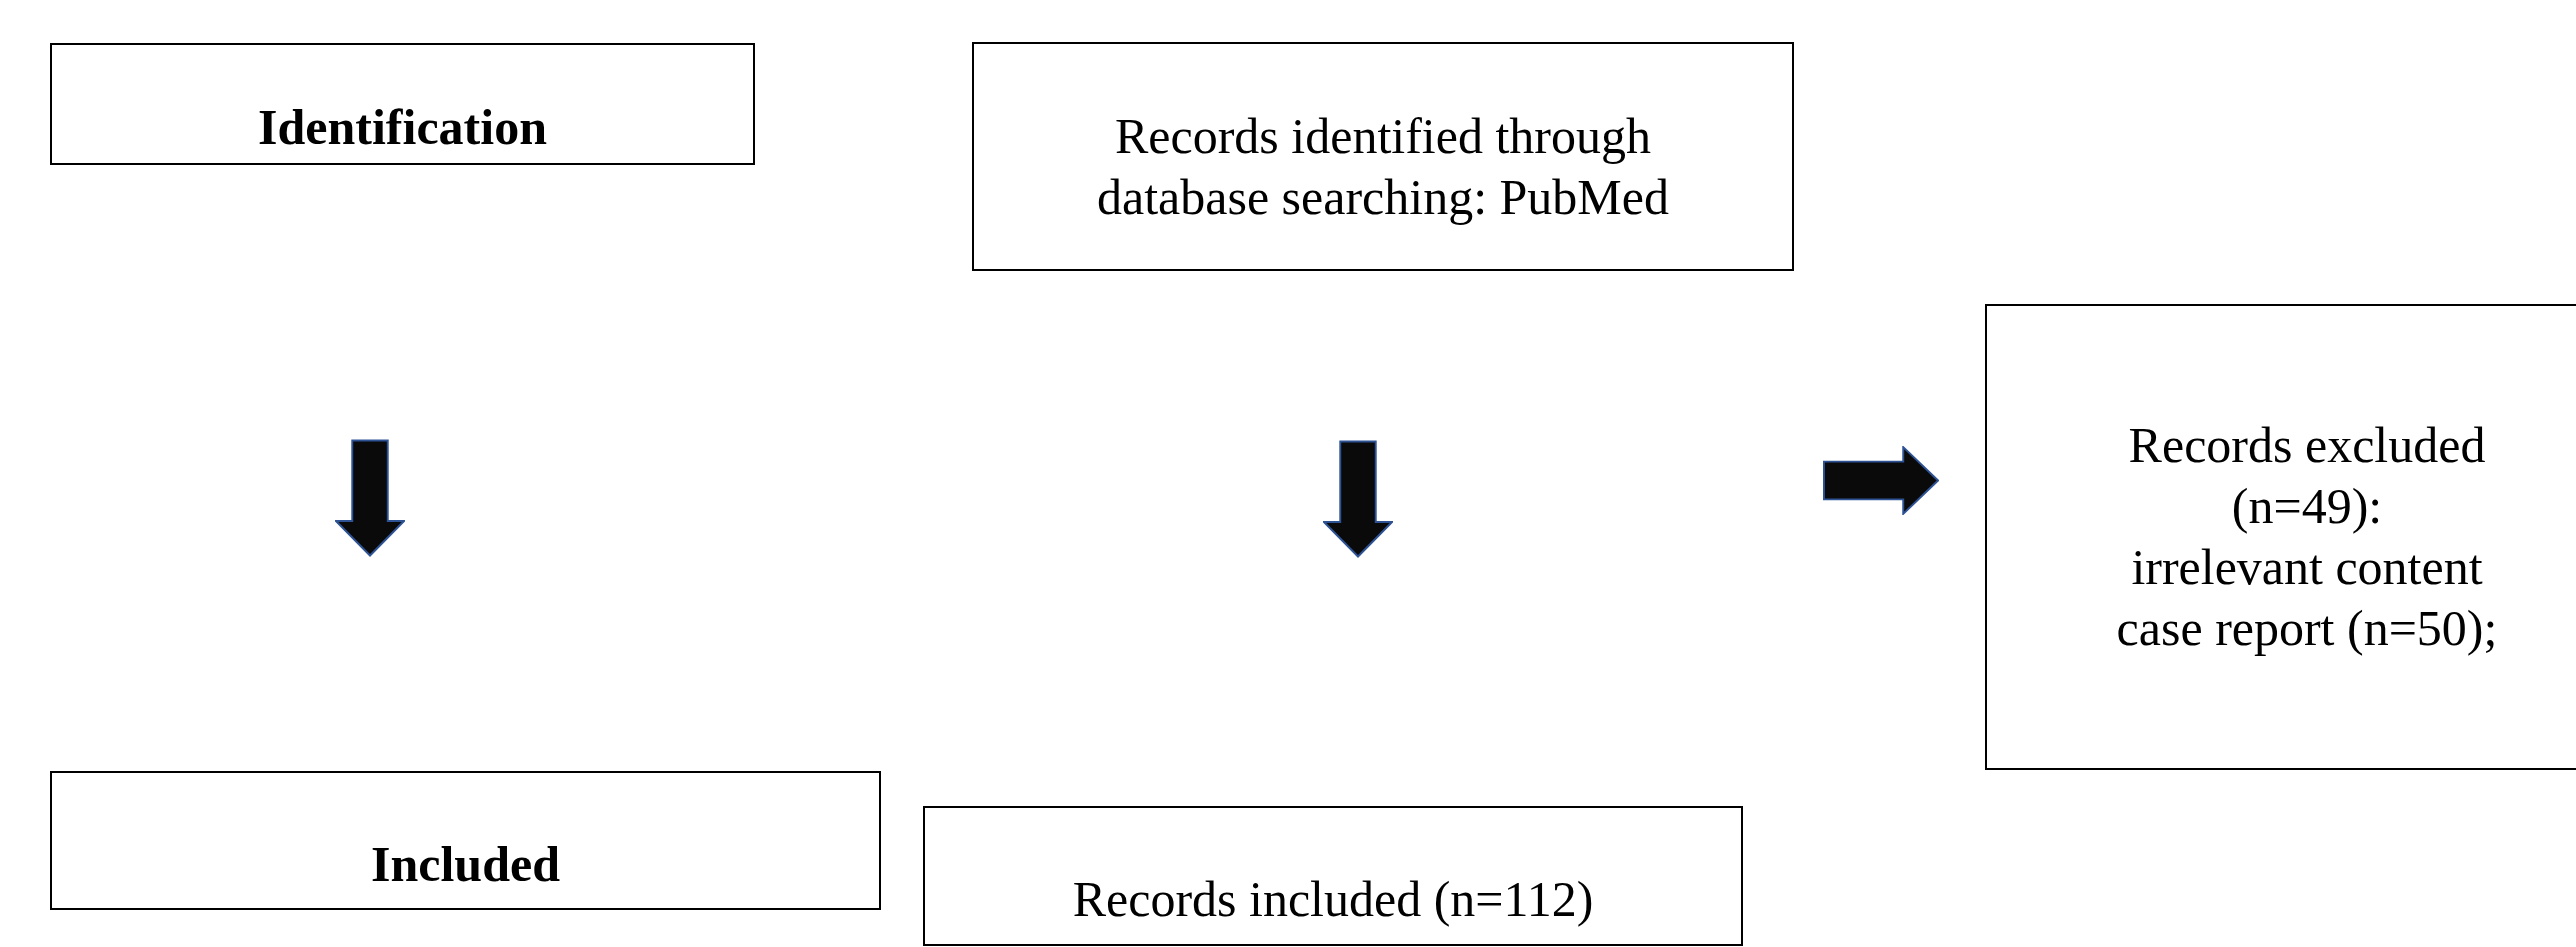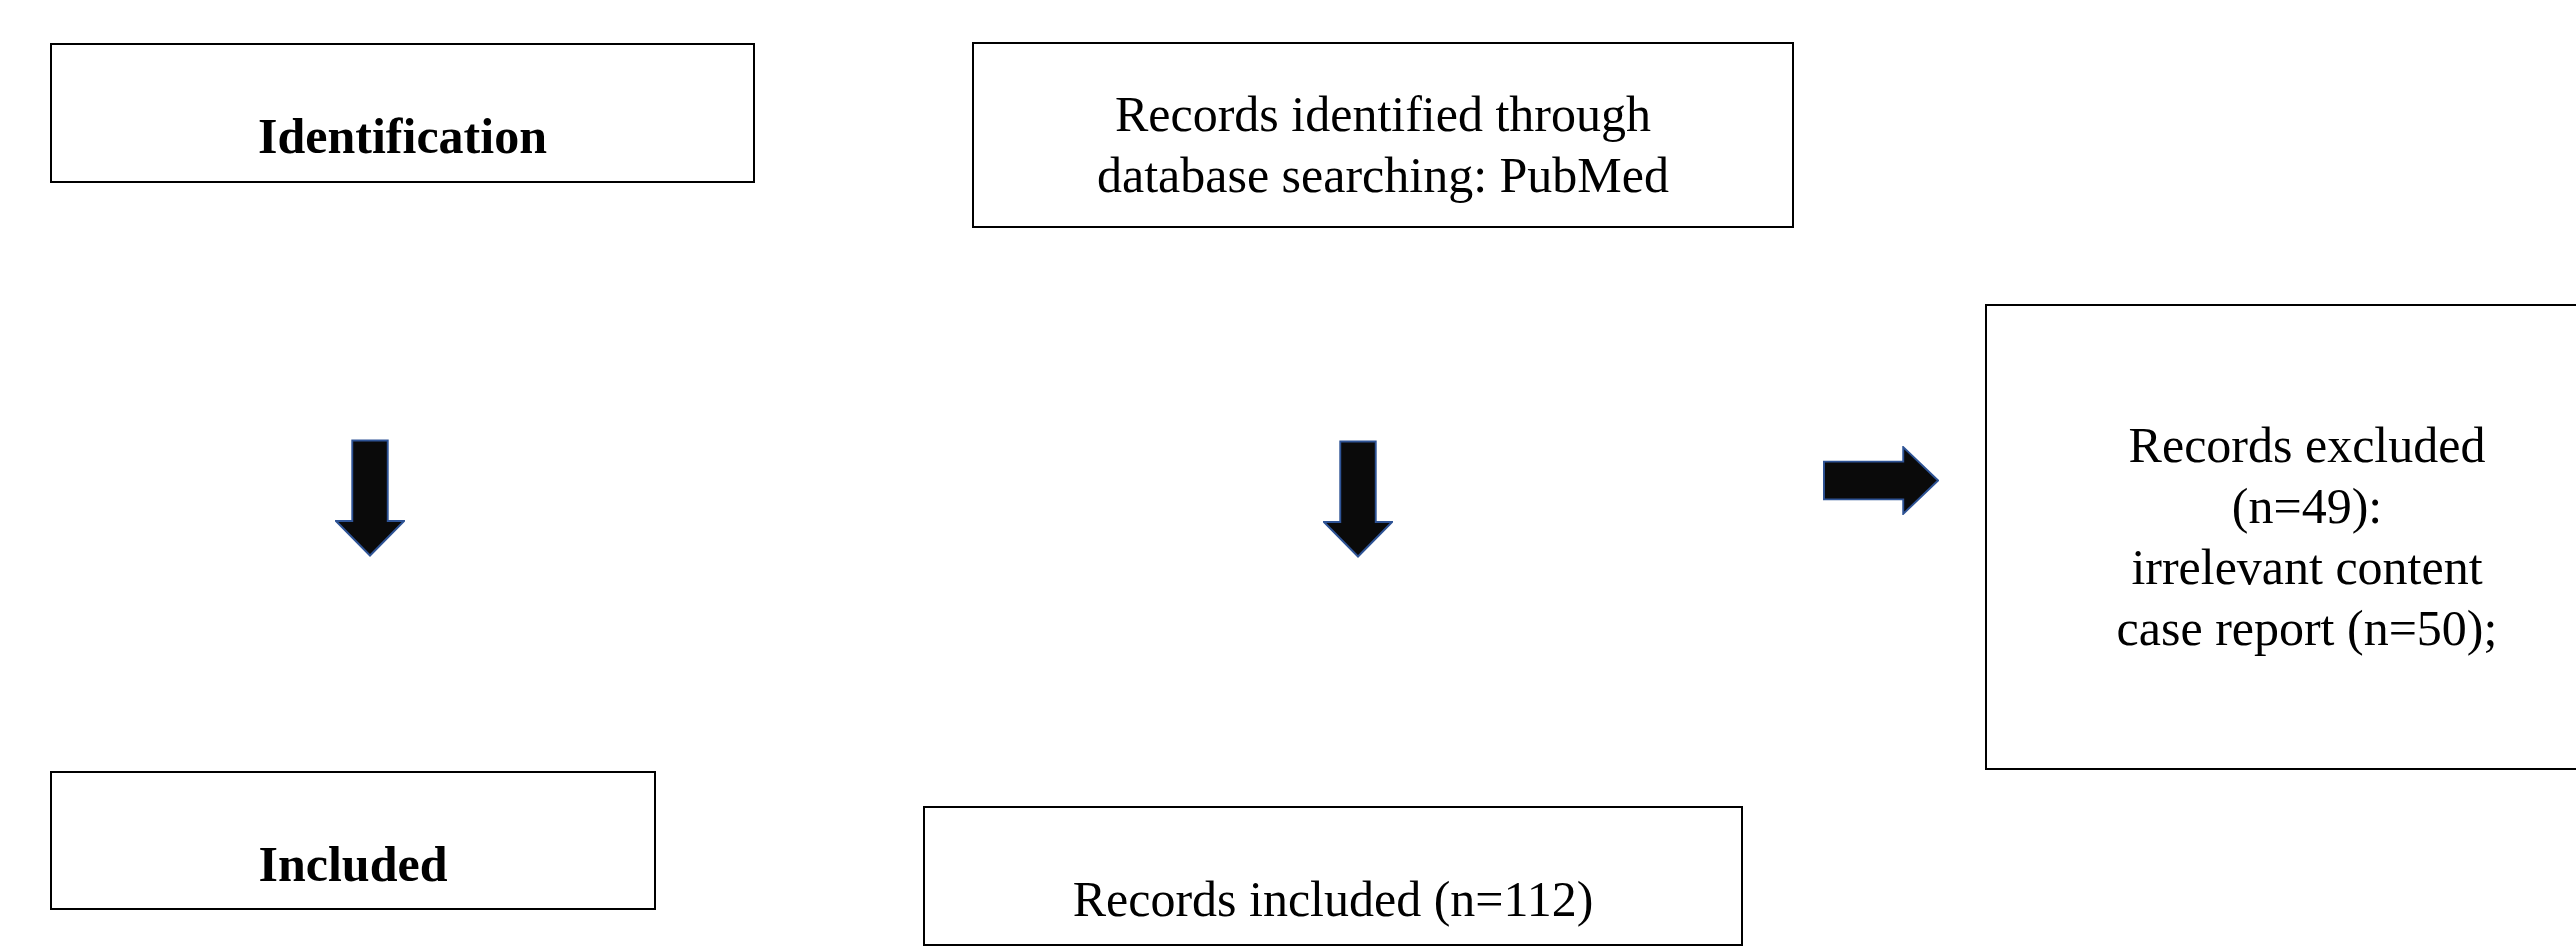--- a/index.html
+++ b/index.html
@@ -38,24 +38,24 @@
     line-height: 61px;
   }
   .shift-small { transform: translateY(9.6px); }
   .shift-big   { transform: translateY(23px); }
   .line { white-space: nowrap; }
   .arrow {
     position: absolute;
     display: block;
   }
   
-  #box-identification     { left: 50px;   top: 43px;  width: 705px; height: 140px; }
-  #box-records-identified { left: 972px; top: 42px;  width: 822px; height: 186px; }
+  #box-identification     { left: 50px;   top: 43px;  width: 705px; height: 122px; }
+  #box-records-identified { left: 972px; top: 42px;  width: 822px; height: 229px; }
   #box-records-excluded   { left: 1985px; top: 304px; width: 644px; height: 466px; }
-  #box-included           { left: 50px;   top: 771px; width: 606px; height: 139px; }
+  #box-included           { left: 50px;   top: 771px; width: 831px; height: 139px; }
   #box-records-included   { left: 923px;  top: 770px; width: 820px; height: 140px; margin-top: 36px; }
   
   #arrow-down-1 { left: 335px;  top: 439px; width: 70px;  height: 118px; }
   #arrow-down-2 { left: 1323px; top: 440px; width: 70px;  height: 118px; }
   #arrow-right  { left: 1823px; top: 446px; width: 116px; height: 69px; }
 </style>
 </head>
 <body>
 
 <div id="canvas">

